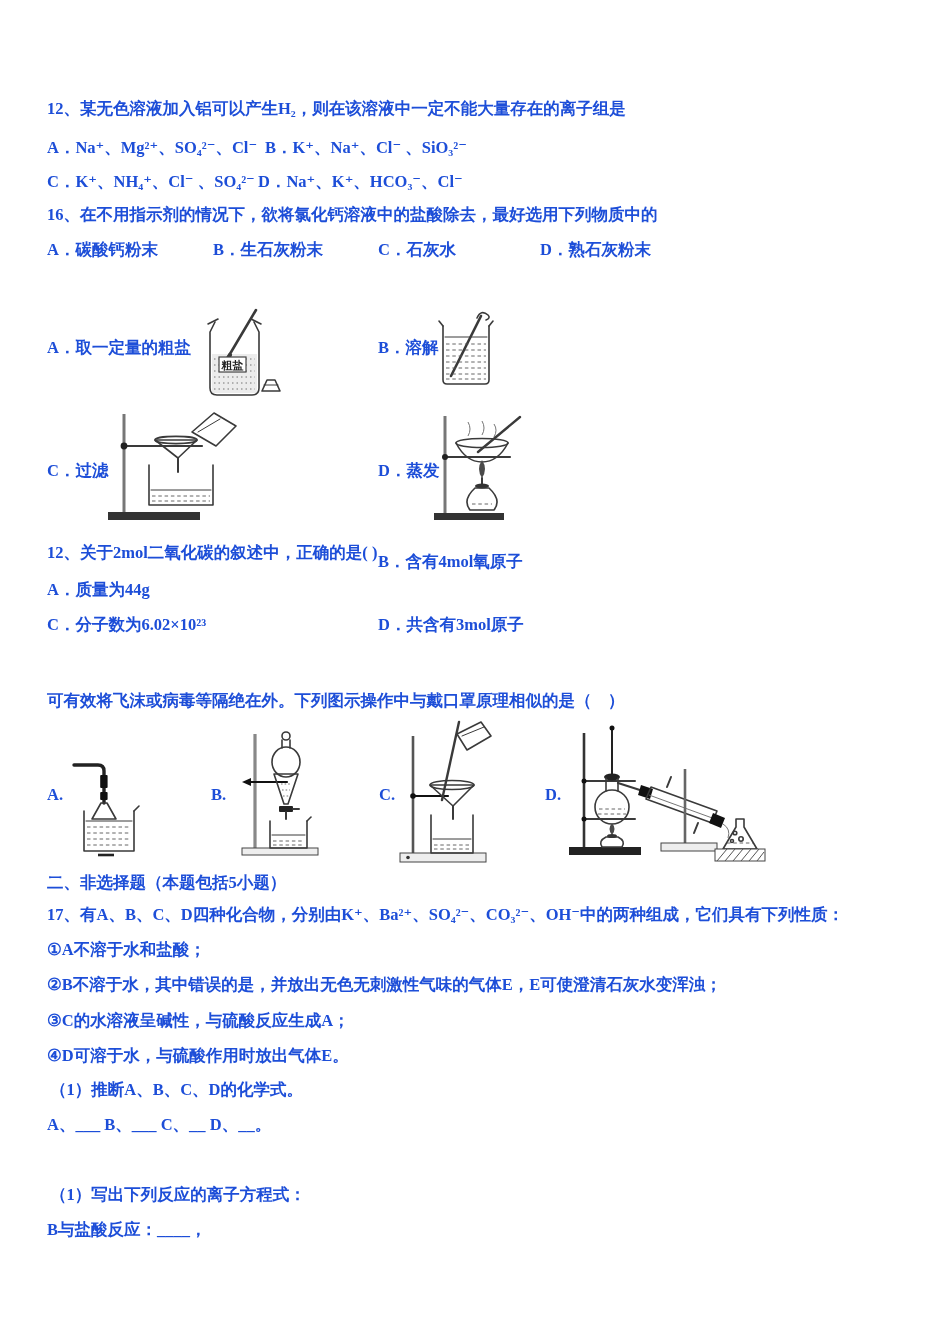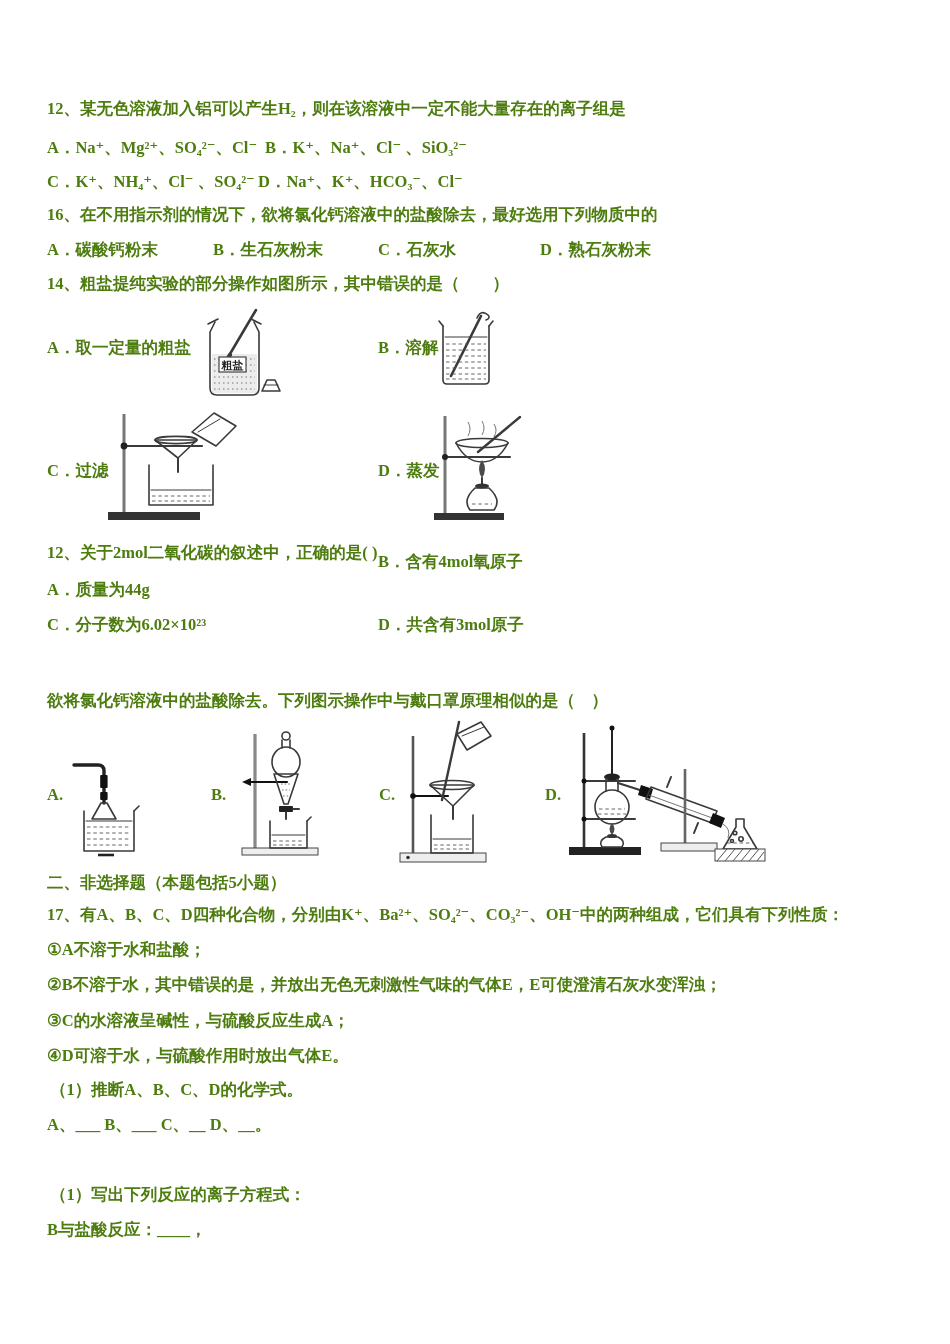--- a/index.html
+++ b/index.html
@@ -1,19 +1,19 @@
 <!DOCTYPE html>
 <html><head>
 <meta charset="utf-8">
 <style>
   * { margin:0; padding:0; box-sizing:border-box; }
   html,body { background:#ffffff; }
   .page {
     position:relative; width:848px; height:1344px; background:#ffffff;
-    color:#4d7c0f; overflow:hidden;
+    color:#1d4ed8; overflow:hidden;
     font-family:"Liberation Serif","DejaVu Serif",serif;
     font-weight:600; font-size:16.5px; line-height:22px;
   }
   .t { position:absolute; white-space:pre; }
   .fig { position:absolute; }
   svg { display:block; overflow:visible; }
   .ln  { stroke:#3a3a3a; fill:none; stroke-width:1.6; stroke-linecap:round; stroke-linejoin:round; }
   .thin{ stroke:#666; fill:none; stroke-width:0.9; }
   .liq { stroke:#555; fill:none; stroke-width:0.9; stroke-dasharray:3.5,2.8; }
 </style>
@@ -27,21 +27,20 @@
   <div class="t" style="left:265px; top:137px">B．K⁺、Na⁺、Cl⁻ 、SiO₃²⁻</div>
   <div class="t" style="left:47px; top:171px">C．K⁺、NH₄⁺、Cl⁻ 、SO₄²⁻</div>
   <div class="t" style="left:258px; top:171px">D．Na⁺、K⁺、HCO₃⁻、Cl⁻</div>
 
   <div class="t" style="left:47px; top:204px">16、在不用指示剂的情况下，欲将氯化钙溶液中的盐酸除去，最好选用下列物质中的</div>
   <div class="t" style="left:47px; top:239px">A．碳酸钙粉末</div>
   <div class="t" style="left:213px; top:239px">B．生石灰粉末</div>
   <div class="t" style="left:378px; top:239px">C．石灰水</div>
   <div class="t" style="left:540px; top:239px">D．熟石灰粉末</div>
 
-  <div class="t" style="left:47px; top:273px">14、粗盐提纯实验的部分操作如图所示，其中错误的是（　　）</div>
 
   <div class="t" style="left:47px; top:337px">A．取一定量的粗盐</div>
   <div class="t" style="left:378px; top:337px">B．溶解</div>
   <div class="t" style="left:47px; top:460px">C．过滤</div>
   <div class="t" style="left:378px; top:460px">D．蒸发</div>
 
   <div class="fig" style="left:196px; top:306px">
     <svg width="85" height="92" viewBox="0 0 85 92">
       <rect x="16" y="48" width="45" height="39" fill="#ececec"></rect>
       <g class="thin" stroke-dasharray="1.5,3">
@@ -125,21 +124,21 @@
       <line class="liq" x1="40" y1="94" x2="60" y2="94"></line>
     </svg>
   </div>
 
   <div class="t" style="left:47px; top:542px">12、关于2mol二氧化碳的叙述中，正确的是( )</div>
   <div class="t" style="left:47px; top:579px">A．质量为44g</div>
   <div class="t" style="left:378px; top:551px">B．含有4mol氧原子</div>
   <div class="t" style="left:47px; top:614px">C．分子数为6.02×10²³</div>
   <div class="t" style="left:378px; top:614px">D．共含有3mol原子</div>
 
-  <div class="t" style="left:47px; top:690px">欲将氯化钙溶液中的盐酸除去。下列图示操作中与戴口罩原理相似的是（　）</div>
+  <div class="t" style="left:47px; top:690px">可有效将飞沫或病毒等隔绝在外。下列图示操作中与戴口罩原理相似的是（　）</div>
 
   <div class="t" style="left:47px;  top:784px">A.</div>
   <div class="t" style="left:211px; top:784px">B.</div>
   <div class="t" style="left:379px; top:784px">C.</div>
   <div class="t" style="left:545px; top:784px">D.</div>
 
   <div class="fig" style="left:70px; top:745px">
     <svg width="82" height="112" viewBox="0 0 82 112">
       <path d="M4,20 L28,20 Q34,20 34,26 L34,58" stroke="#222" fill="none" stroke-width="3.4" stroke-linecap="round"></path>
       <rect x="30.2" y="30" width="7.4" height="13" rx="1" fill="#111"></rect>

